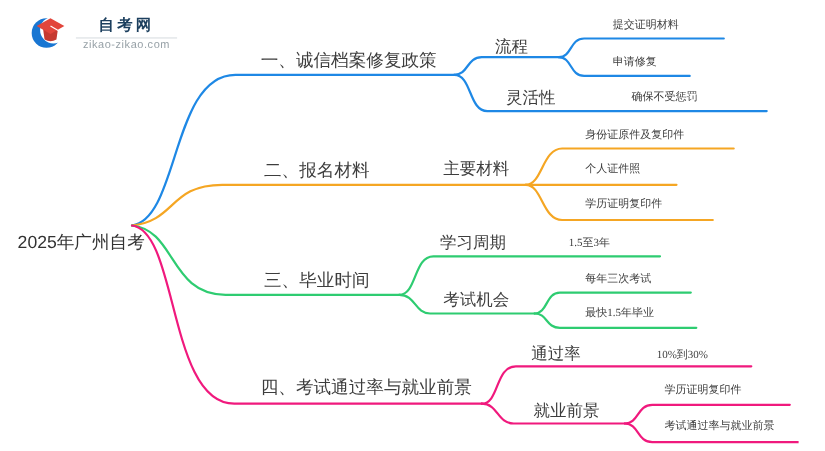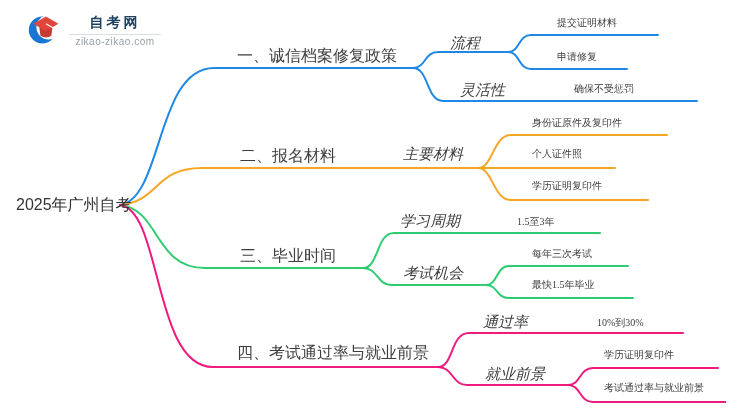--- a/index.html
+++ b/index.html
@@ -11,23 +11,23 @@
     font-family:"Liberation Sans","DejaVu Sans",sans-serif;
   }
   svg.wires { position:absolute; left:0; top:0; }
   path.connector { fill:none; stroke-width:2px; stroke-linecap:round; }
   .node {
     position:absolute;
     color:#3d3d3d;
     white-space:nowrap;
     line-height:19px;
   }
-  .root-label   { font-size:16px; font-weight:500; color:#333333; }
+  .root-label   { font-size:16px; font-weight:500; color:#333333;margin-top:16px; }
   .branch-label { font-size:16px; }
-  .sub-label    { font-size:15px;font-style:italic; }
+  .sub-label    { font-size:15px; }
   .leaf-label   { font-size:10px;font-family:Liberation Serif, serif; }
   .logo { position:absolute; left:27px; top:12px; display:flex; align-items:center; }
   .logo-text { margin-left:6px; text-align:center; }
   .logo-title { font-size:14px; font-weight:bold; color:#1c3f5e; letter-spacing:3px; }
   .logo-divider { height:1px; background:#d9dee2; margin:2px 0 1px 0; width:92px; }
   .logo-url { font-size:10px; color:#97a1a7; letter-spacing:0.5px; }
 </style>
 </head>
 <body>
 

